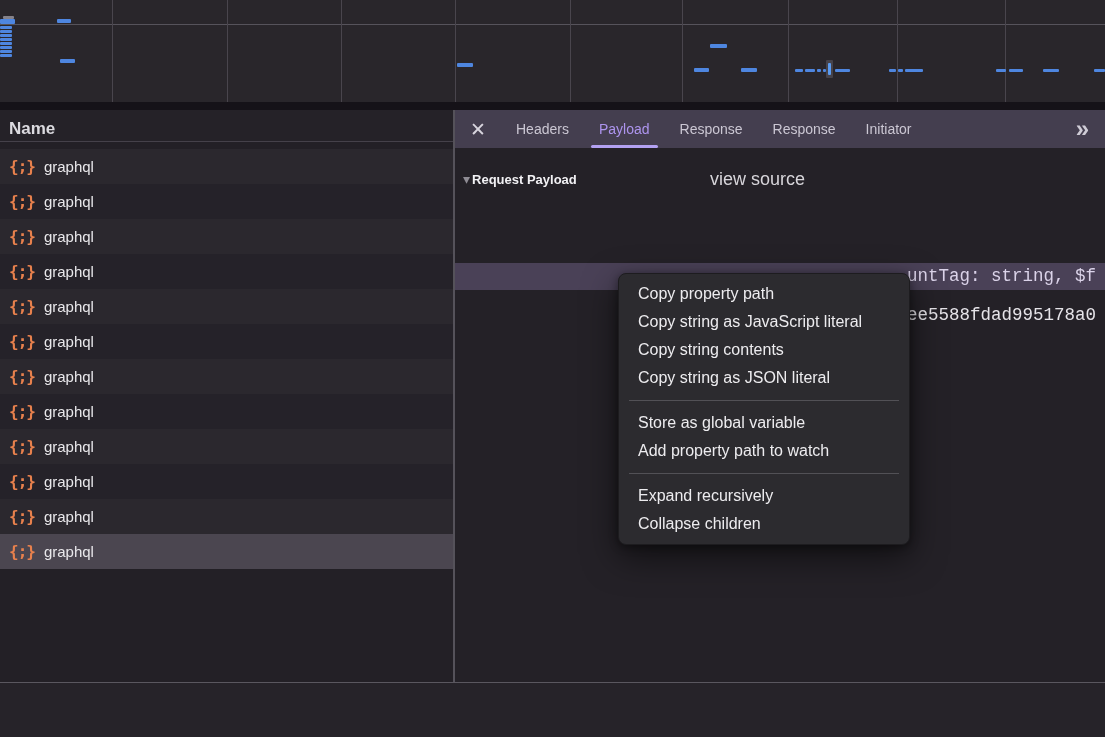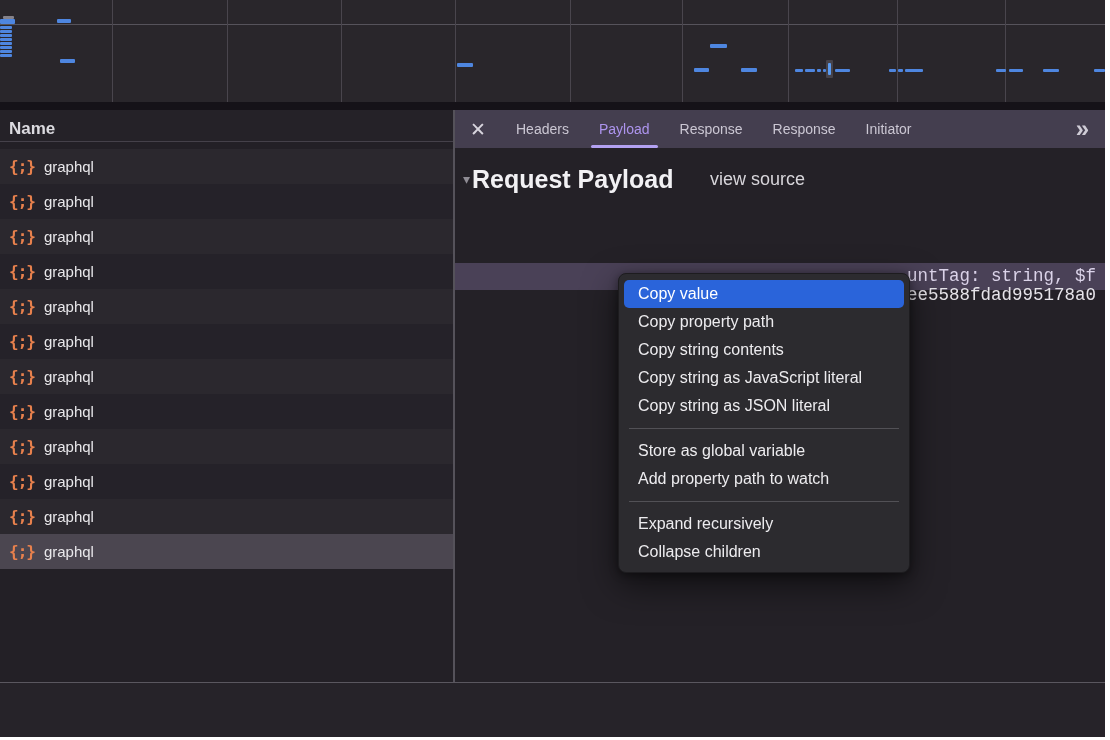--- a/index.html
+++ b/index.html
@@ -39,30 +39,30 @@
        color:#cbc7d3;font-size:14px;}
   .tab.active{color:#ad94ee;text-align:center;}
   .tab.active::after{content:"";position:absolute;left:2px;right:2px;bottom:0;height:3px;
                      border-radius:2px;background:#b3a1f2;}
   #overflow-btn{margin-left:auto;display:flex;align-items:center;padding:0 16px;
                 color:#cfccd6;font-size:24px;font-weight:bold;}
 
   
   #payload-head{position:absolute;left:8px;top:55px;height:28px;display:flex;align-items:center;}
   #payload-caret{color:#8f8c94;font-size:14px;margin-right:2px;}
-  #payload-title{color:#f2f1f4;font-size:25px;font-weight:bold;}
+  #payload-title{color:#f2f1f4;font-size:13px;font-weight:bold;}
   #view-source{position:absolute;left:255px;top:55px;height:28px;display:flex;align-items:center;
                color:#d7d5da;font-size:18px;}
 
   .mono{font-family:Liberation Mono, monospace;font-size:17.5px;white-space:pre;}
   .tree-row{position:absolute;left:0;width:650px;height:27px;line-height:27px;overflow:hidden;}
   #row-preview{top:95px;color:#d6d3da;padding-left:21px;box-sizing:border-box;}
   #row-opname{top:126px;padding-left:57px;box-sizing:border-box;}
   #row-query{top:153px;background:#4a4157;padding-left:57px;box-sizing:border-box;}
-  #row-vars{top:172px;padding-left:36px;box-sizing:border-box;}
+  #row-vars{top:192px;padding-left:36px;box-sizing:border-box;}
   .frag-right{position:absolute;left:452px;top:0;}
   #row-query .frag-right{color:#dbd3e9;}
   #row-vars .frag-right{color:#e6e4e9;}
 
   
   #footer-divider{position:absolute;left:0;top:682px;width:1105px;height:1px;background:#5a575f;}
   #footer{position:absolute;left:0;top:683px;width:1105px;height:54px;background:#262329;}
 
   
   #context-menu{position:absolute;left:618px;top:273px;width:292px;background:#2c2b2f;
@@ -217,24 +217,23 @@
       <div id="row-vars" class="tree-row mono">
         
         <span class="frag-right">ee5588fdad995178a0</span>
       </div>
     </div>
 
     <div id="footer-divider"></div>
     <div id="footer"></div>
 
     <div id="context-menu">
-        <div class="menu-item highlighted" style="background: rgb(42, 100, 218);">Copy value</div>
         <div class="menu-item">Copy property path</div>
+        <div class="menu-item">Copy string as JavaScript literal</div>
         <div class="menu-item">Copy string contents</div>
-        <div class="menu-item">Copy string as JavaScript literal</div>
         <div class="menu-item">Copy string as JSON literal</div>
         <div class="menu-sep"></div>
         <div class="menu-item">Store as global variable</div>
         <div class="menu-item">Add property path to watch</div>
         <div class="menu-sep"></div>
         <div class="menu-item">Expand recursively</div>
         <div class="menu-item">Collapse children</div>
       </div>
 
   </div>

